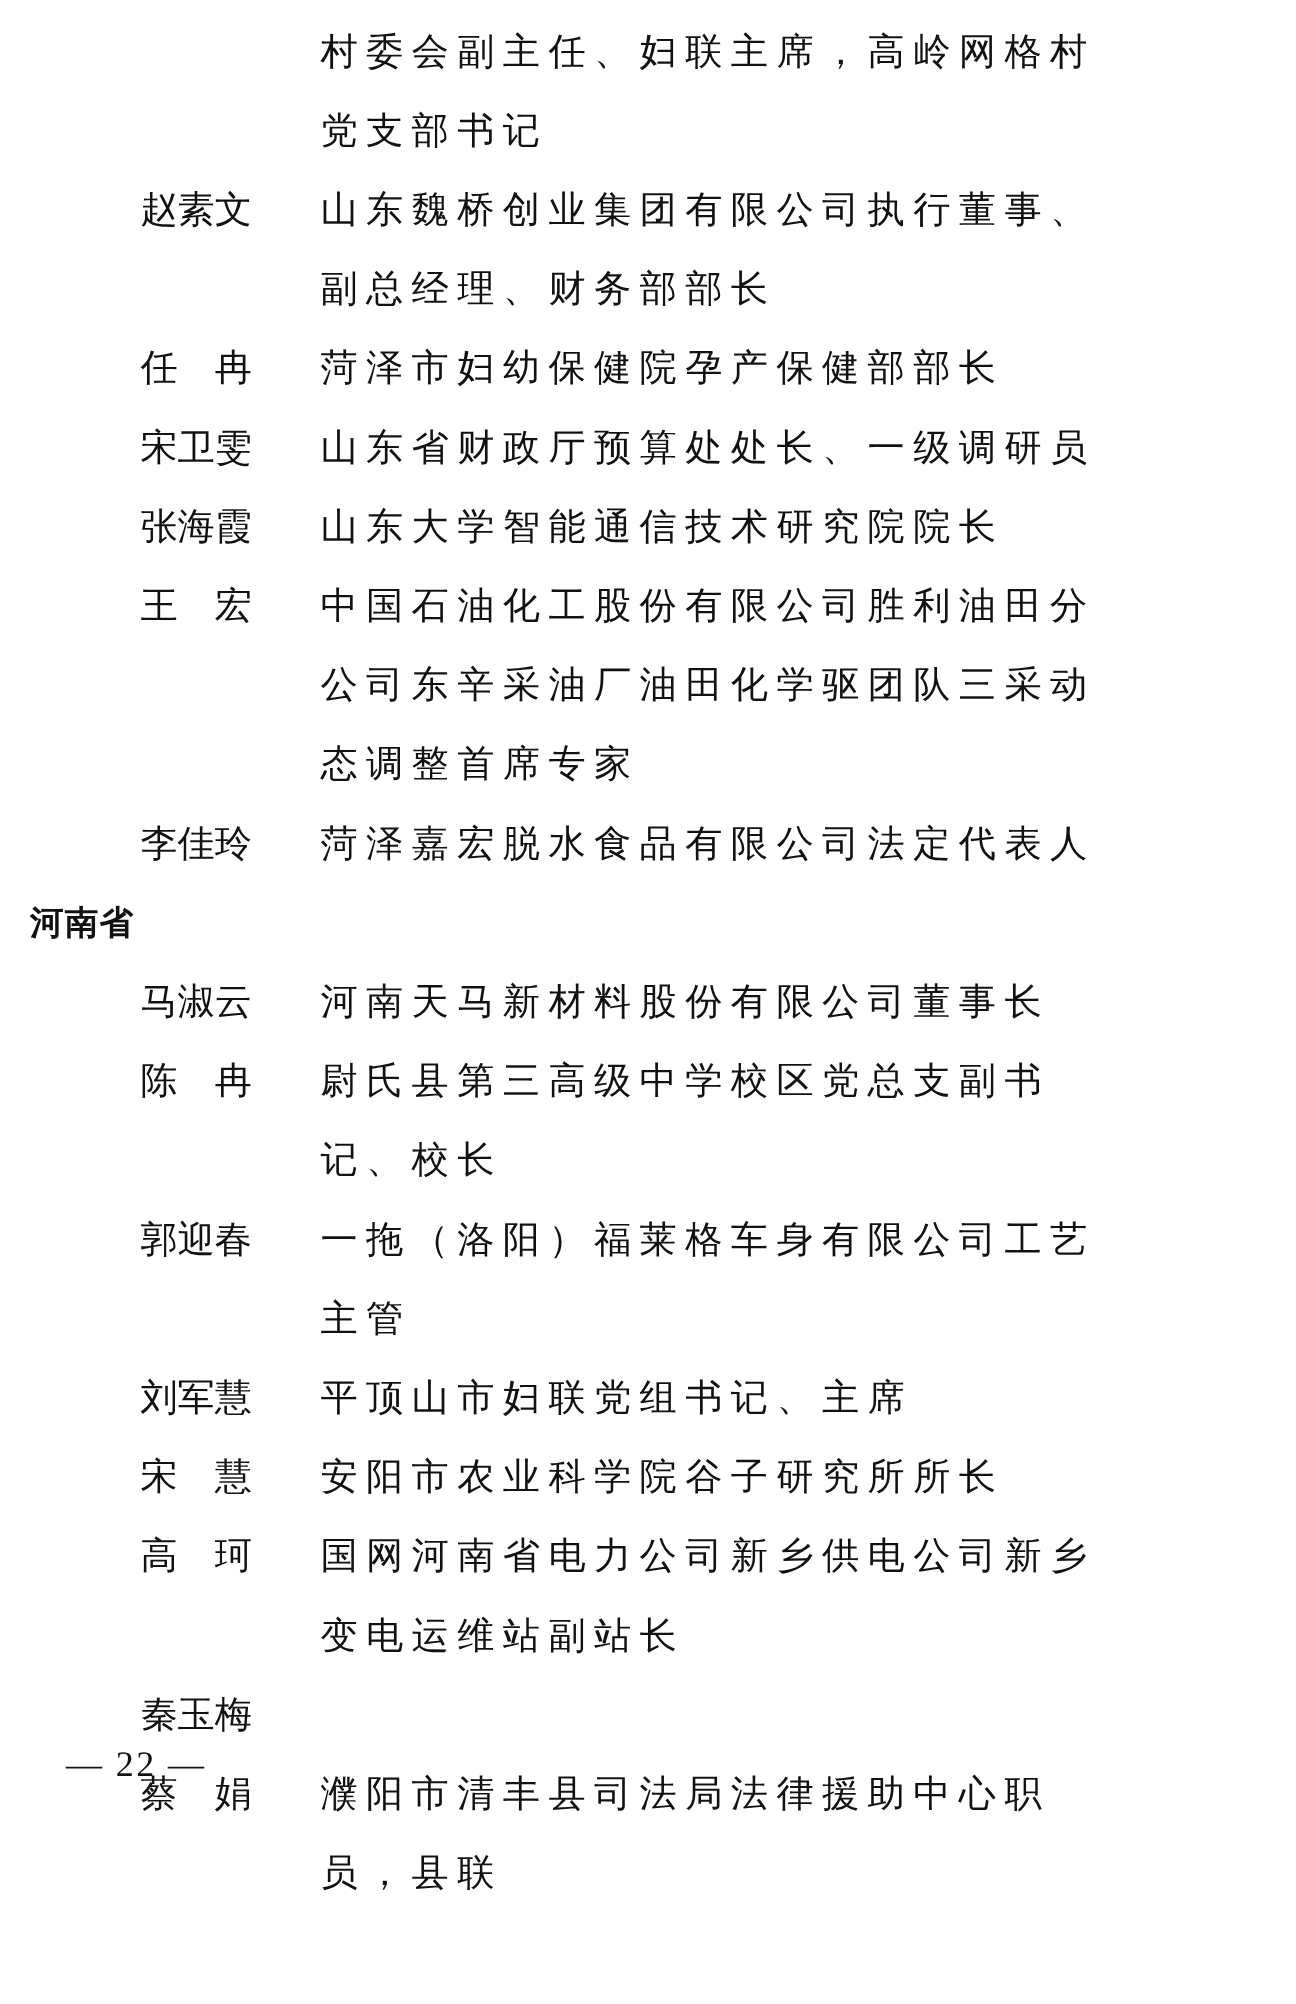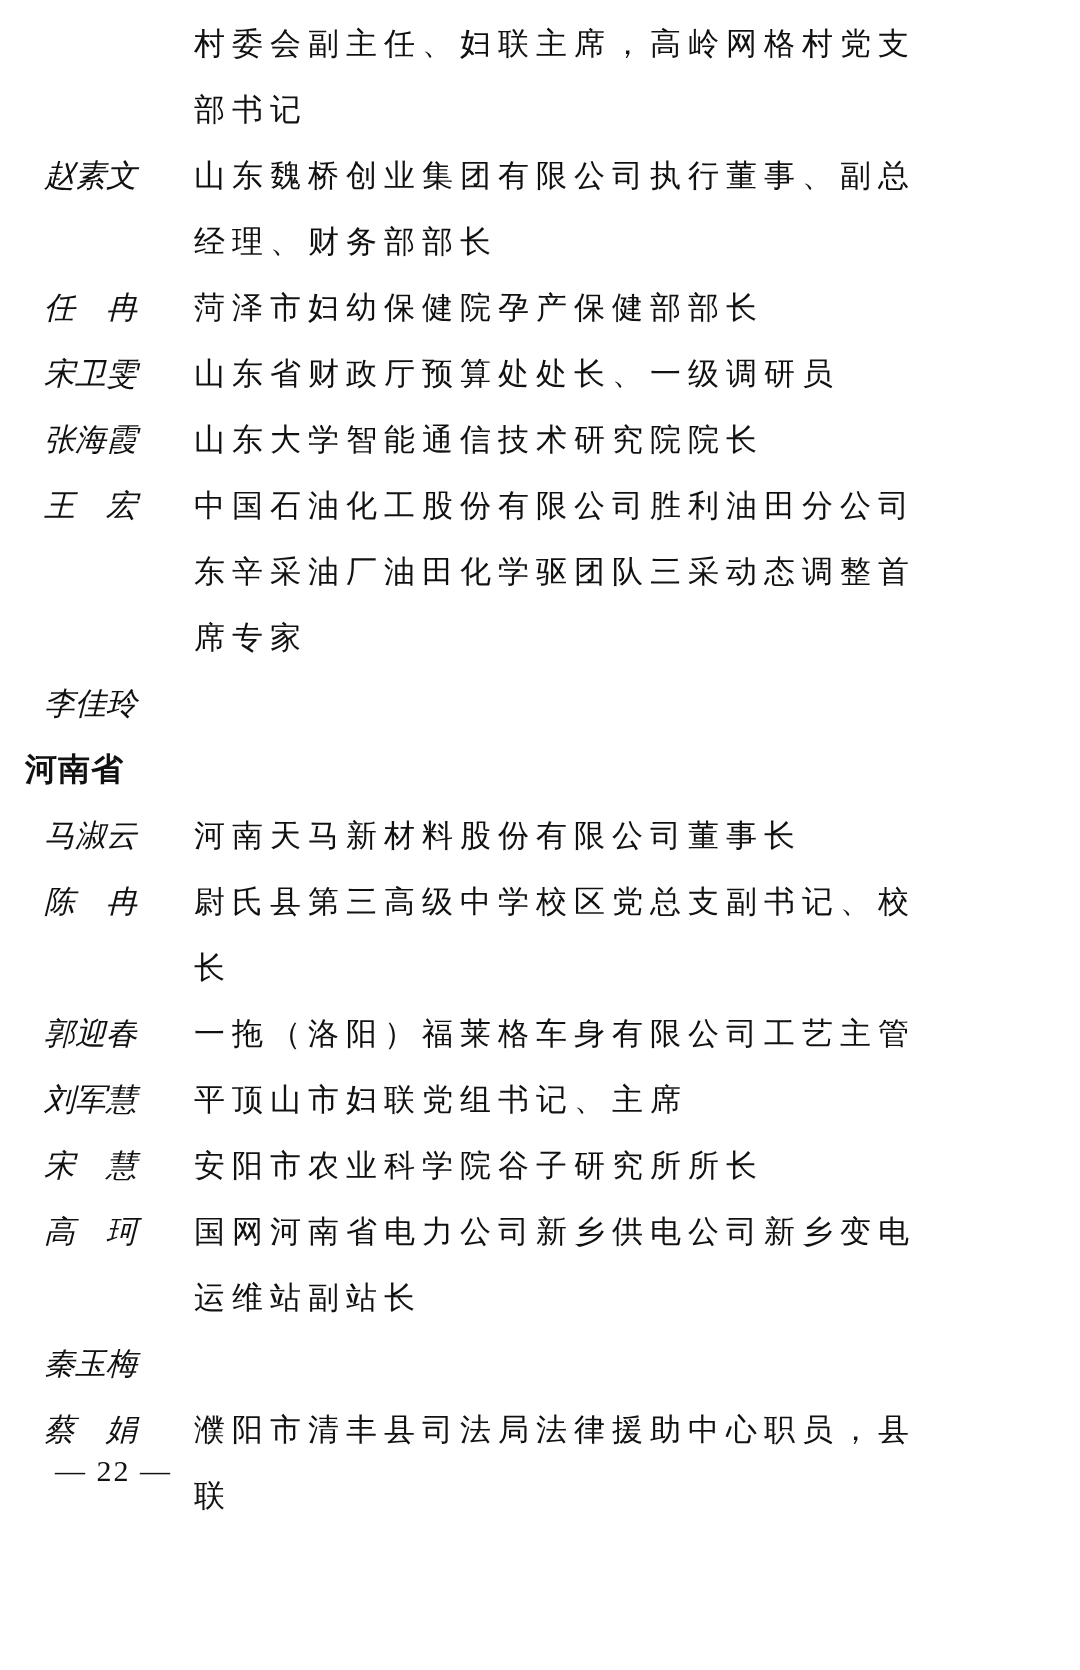--- a/index.html
+++ b/index.html
@@ -4,33 +4,32 @@
 <style>
   html, body { margin: 0; padding: 0; background: #ffffff; }
   body {
     width: 1080px; height: 1670px; position: relative; overflow: hidden;
     color: #111111;
     font-family: "DejaVu Serif", "Liberation Serif", serif;
   }
   .page { position: absolute; left: 0; top: 10px; width: 918px; }
   .entry { display: flex; font-size: 31px; line-height: 66px; }
   .name {
-    width: 108px; margin-left: 44px; flex: 0 0 108px;
+    width: 108px; margin-left: 117px; flex: 0 0 108px;
     display: flex; justify-content: space-between;
     letter-spacing: 0;
-    font-style: italic;
   }
   .role {
     margin-left: 42px; width: 740px;
     letter-spacing: 7px;
     word-break: break-all;
   }
   .heading {
     font-family: "DejaVu Sans", "Liberation Sans", sans-serif;
-    font-weight: bold; font-size: 32px; line-height: 66px;
+    font-weight: bold; font-size: 28px; line-height: 66px;
     margin-left: 25px; letter-spacing: 1px;
   }
   .footer {
     position: absolute; left: 55px; top: 1454px;
     font-family: "Liberation Serif", "DejaVu Serif", serif;
     font-size: 30px; letter-spacing: 2px;
   }
 </style>
 </head>
 <body>
@@ -56,20 +55,21 @@
   <div class="entry">
     <div class="name">张海霞</div>
     <div class="role">山东大学智能通信技术研究院院长</div>
   </div>
   <div class="entry">
     <div class="name">王　宏</div>
     <div class="role">中国石油化工股份有限公司胜利油田分公司东辛采油厂油田化学驱团队三采动态调整首席专家</div>
   </div>
   <div class="entry">
     <div class="name">李佳玲</div>
+    <div class="role">菏泽嘉宏脱水食品有限公司法定代表人</div>
   </div>
 
   <div class="heading">河南省</div>
 
   <div class="entry">
     <div class="name">马淑云</div>
     <div class="role">河南天马新材料股份有限公司董事长</div>
   </div>
   <div class="entry">
     <div class="name">陈　冉</div>

